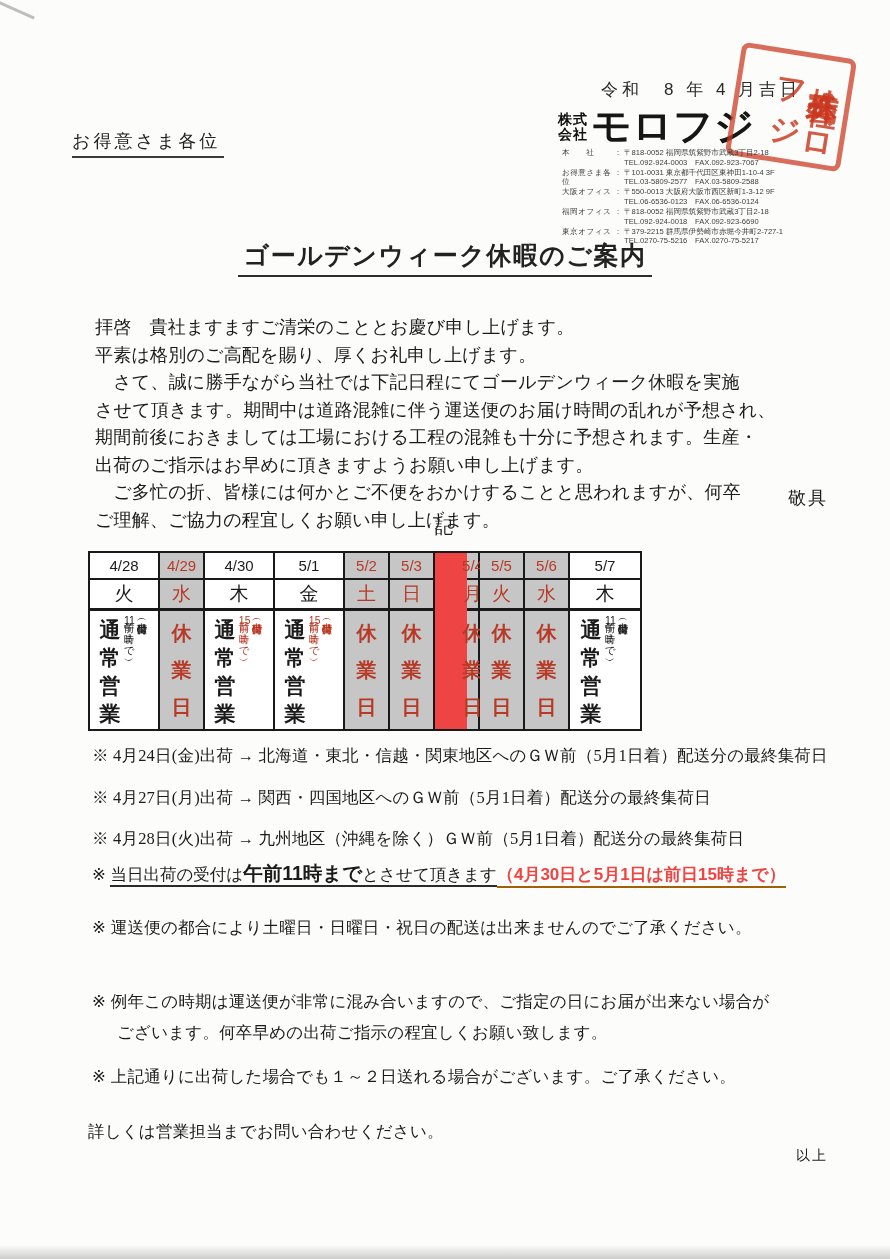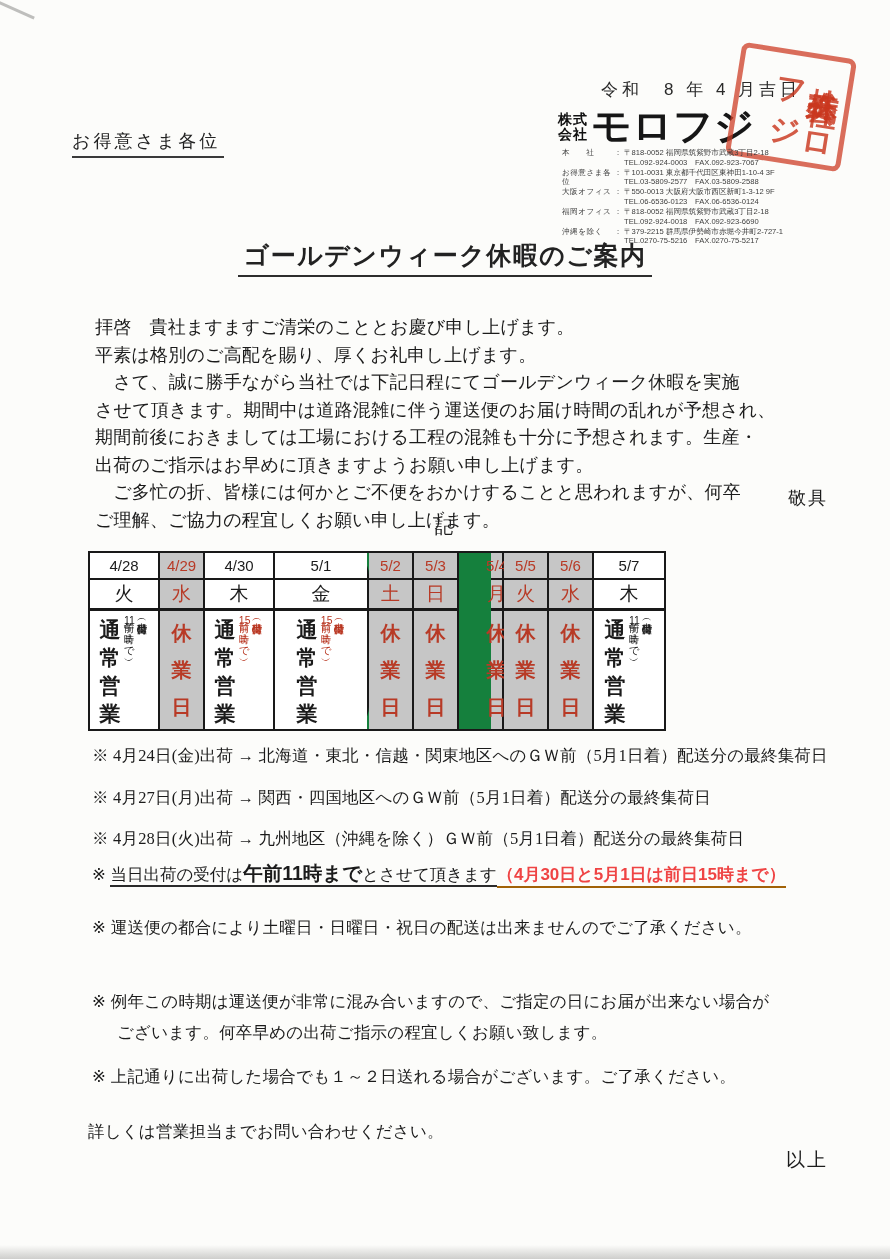--- a/index.html
+++ b/index.html
@@ -62,21 +62,21 @@
     position:absolute; top:314px; left:95px; width:730px;
     font-size:18px; line-height:27.5px; letter-spacing:0.2px; color:#1b1b1b;
   }
   .body-line { white-space:pre; }
   .keigu { position:absolute; top:486px; right:62px; font-size:18px; letter-spacing:2px; }
   .ki { position:absolute; top:515px; left:0; width:890px; text-align:center; font-size:18px; letter-spacing:2px; }
 
   
   .sched-table {
     position:absolute; top:551px; left:88px;
-    display:flex; border:2.5px solid #191919; background:#15803d;
+    display:flex; border:2.5px solid #191919; background:#ef4444;
   }
   .sched-col { flex:none; border-right:2px solid #191919; }
   .sched-col:last-child { border-right:none; }
   .cell-date {
     height:27px; display:flex; align-items:center; justify-content:center;
     font-size:15px; border-bottom:2px solid #191919; background:#fff; color:#1c1c1c;
   }
   .cell-day {
     height:31px; display:flex; align-items:center; justify-content:center;
     font-size:19px; border-bottom:3px solid #191919; background:#fff; color:#1c1c1c;
@@ -108,21 +108,21 @@
   .cutoff .u-red {
     color:#ef4444; font-weight:bold; font-size:17px;
     border-bottom:2px solid #a16207; padding-bottom:2px;
   }
   .note-line { position:absolute; left:92px; font-size:16.5px; letter-spacing:0.2px; color:#1b1b1b; }
   .note-transport { top:917px; }
   .note-yearly { top:986px; line-height:31px; }
   .note-yearly .indent { padding-left:25px; }
   .note-delay { top:1066px; }
   .note-contact { top:1121px; left:88px; }
-  .end-marker { position:absolute; top:1147px; right:62px; font-size:19px; letter-spacing:2px; }
+  .end-marker { position:absolute; top:1147px; right:62px; font-size:14px; letter-spacing:2px; }
 
   
   .scan-bottom {
     position:absolute; left:0; bottom:0; width:890px; height:14px;
     background:linear-gradient(to bottom, rgba(160,160,158,0) 0%, rgba(150,150,148,0.45) 100%);
   }
   .scan-corner {
     position:absolute; top:8px; left:-6px; width:42px; height:3px;
     background:#8b8b88; transform:rotate(24deg); opacity:0.55;
   }
@@ -177,21 +177,21 @@
       </div>
       <div class="office-row">
         <span class="office-label">福岡オフィス</span>
         <span class="office-colon">：</span>
         <div class="office-info">
           <div>〒818-0052 福岡県筑紫野市武蔵3丁目2-18</div>
           <div>TEL.092-924-0018　FAX.092-923-6690</div>
         </div>
       </div>
       <div class="office-row">
-        <span class="office-label">沖縄を除く</span>
+        <span class="office-label">東京オフィス</span>
         <span class="office-colon">：</span>
         <div class="office-info">
           <div>〒379-2215 群馬県伊勢崎市赤堀今井町2-727-1</div>
           <div>TEL.0270-75-5216　FAX.0270-75-5217</div>
         </div>
       </div>
     </div>
 
   <div class="doc-title-wrap">
     <span class="doc-title">ゴールデンウィーク休暇のご案内</span>
@@ -248,21 +248,21 @@
             <span>常</span>
             <span>営</span>
             <span>業</span>
           </div>
           <div class="vnote red">
             <div>（出荷受付は</div>
             <div>前日<span class="tcy">15</span>時まで）</div>
           </div>
         </div>
       </div>
-      <div class="sched-col" style="width: 94px; border-radius: 22px;">
+      <div class="sched-col" style="width: 70px;">
         <div class="cell-date">5/1</div>
         <div class="cell-day">金</div>
         <div class="cell-status">
           <div class="vstack main">
             <span>通</span>
             <span>常</span>
             <span>営</span>
             <span>業</span>
           </div>
           <div class="vnote red">

